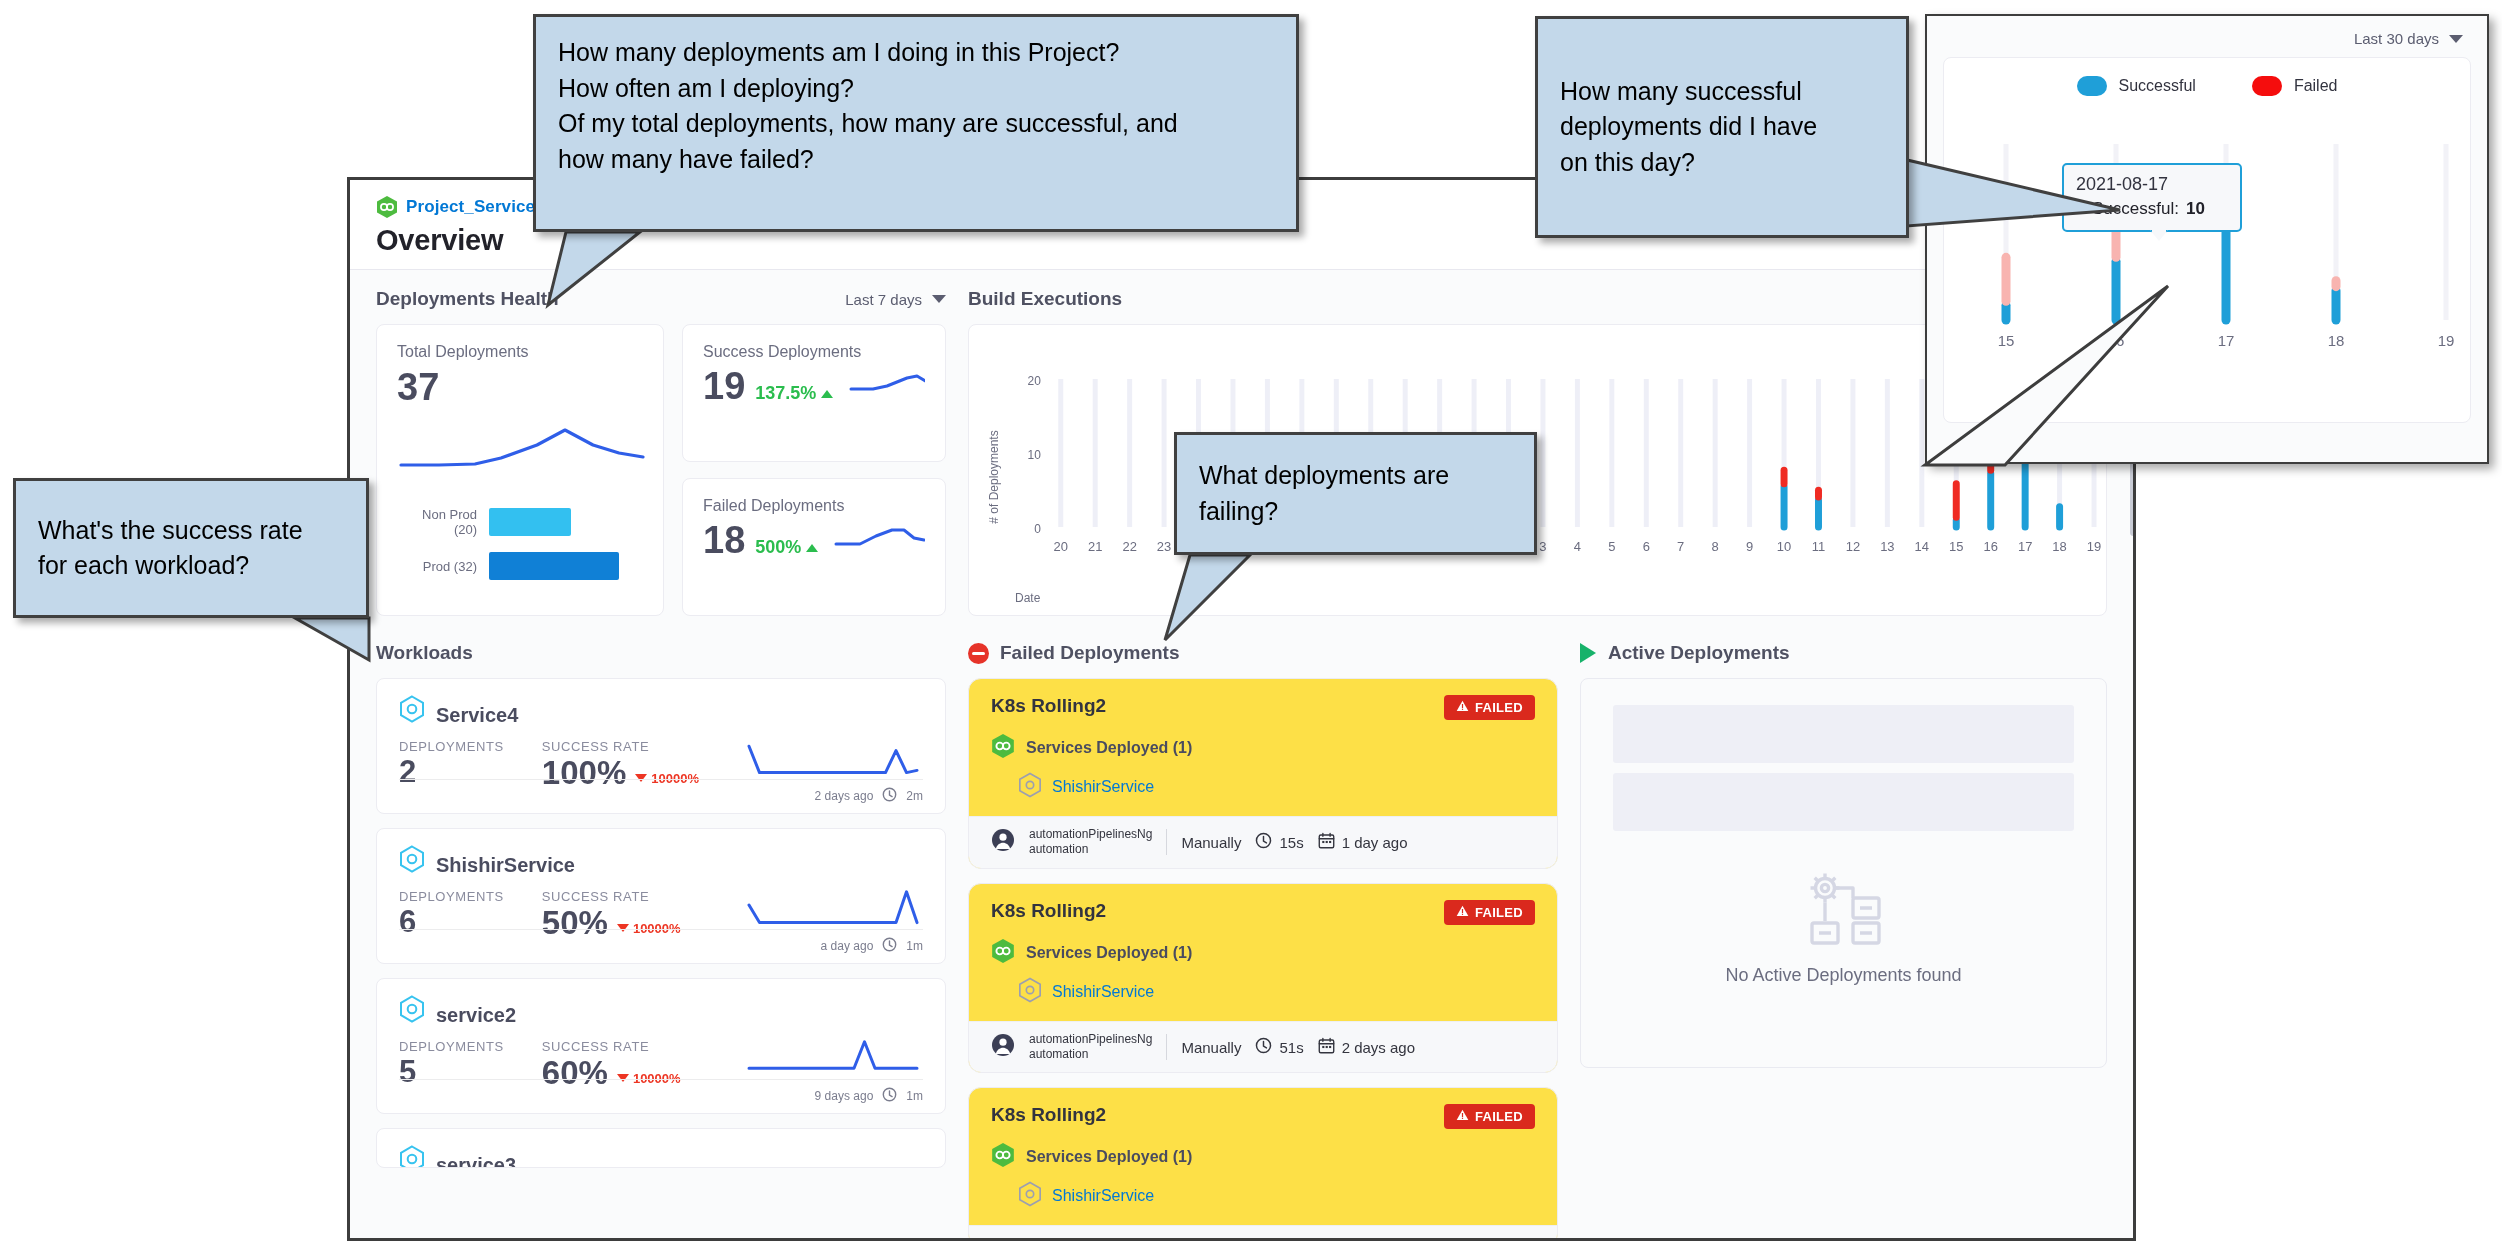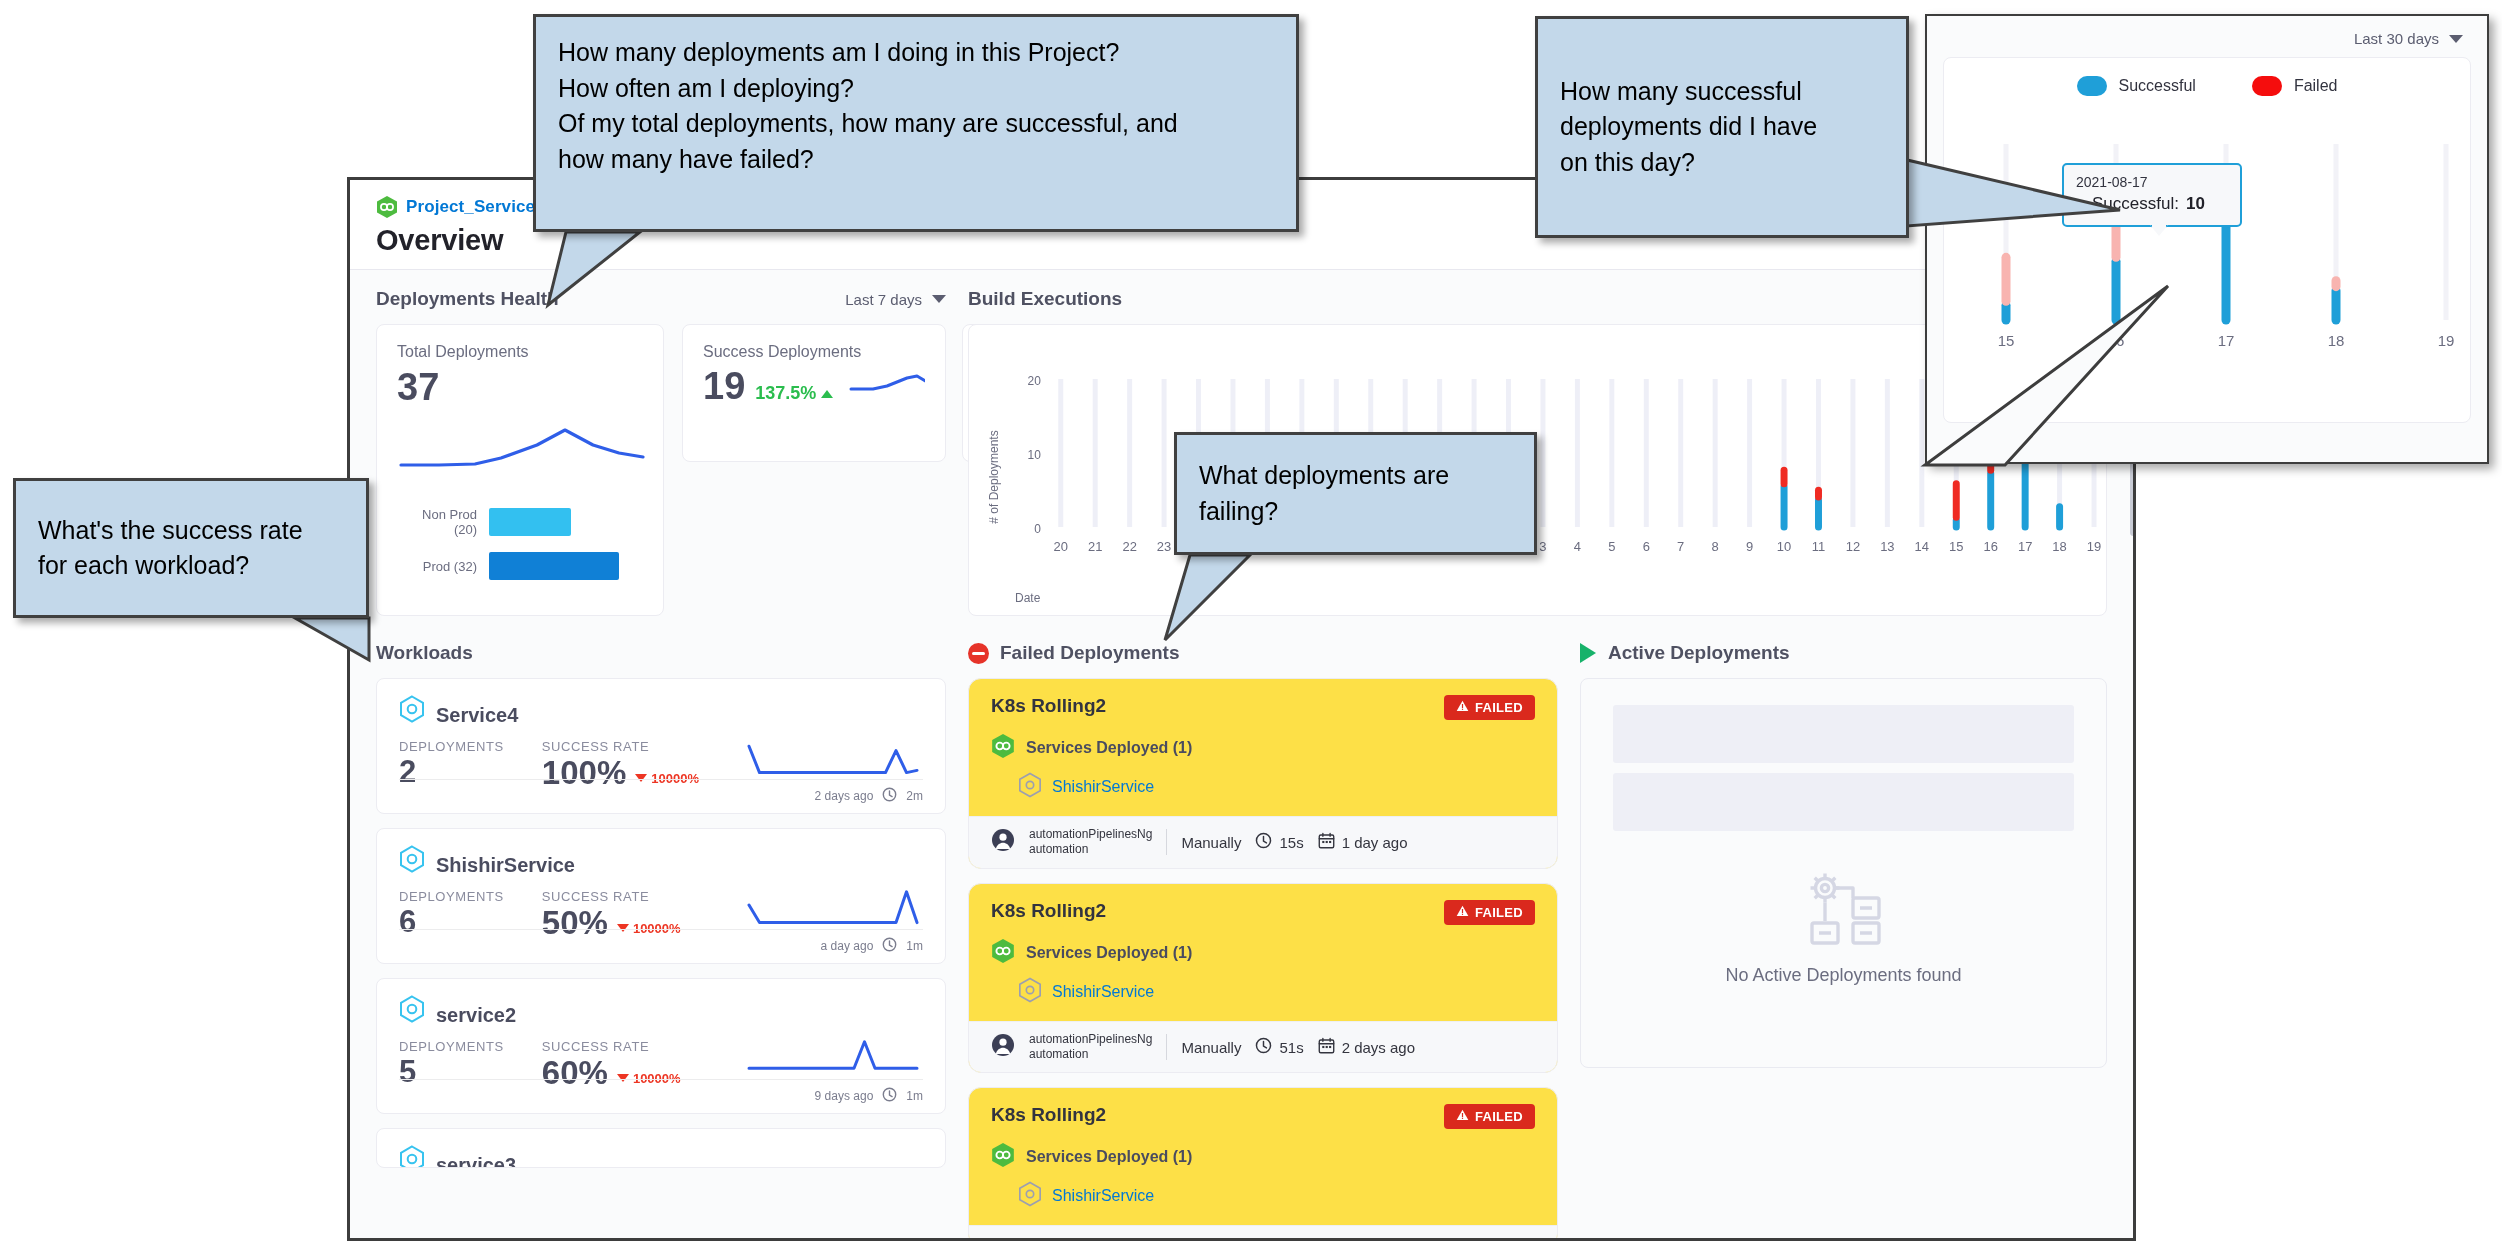--- a/index.html
+++ b/index.html
@@ -147,21 +147,21 @@
   .pp-head { display:flex; justify-content:flex-end; padding:14px 24px 6px 24px;}
   .pp-card { margin: 4px 16px 14px 16px; background:#fff; border:1px solid #ececf2; border-radius:8px; height:366px; position:relative;}
   .pp-legend { display:flex; justify-content:center; gap:56px; padding-top:18px;}
   .leg-item { display:flex; align-items:center; gap:12px; font-size:16px; color:#32333f;}
   .leg-pill { width:30px;height:20px;border-radius:10px;}
   .pp-tooltip {
     position:absolute; left:118px; top:105px; width:180px;
     background:#f7f8fa; border:2px solid #1f9fd8; border-radius:5px;
     padding:9px 12px 11px 12px; z-index:5;
   }
-  .tt-date { font-size:14px; color:#32333f; }
+  .tt-date { font-size:18px; color:#32333f; }
   .tt-row { display:flex; align-items:center; gap:7px; margin-top:4px; font-size:17px; color:#22222a;}
   .tt-dot { width:9px;height:9px;border-radius:50%;background:#1f9fd8;}
   .tt-val { font-weight:700; }
   .tt-arrow {
     position:absolute; left:86px; bottom:-11px; width:18px;height:11px;
     background:#f7f8fa; clip-path: polygon(0 0,100% 0,50% 100%);
     border-left:2px solid #1f9fd8; border-right:2px solid #1f9fd8;
   }
 
   
@@ -224,21 +224,21 @@
                 <span class="barlabel">Non Prod (20)</span>
                 <span class="bar" style="width:82px;background:#33c0f0;"></span>
               </div>
               <div class="barrow">
                 <span class="barlabel">Prod (32)</span>
                 <span class="bar" style="width:130px;background:#1080d6;"></span>
               </div>
             </div>
           </div>
 
-          <div style="display:flex;flex-direction:row;gap:16px;">
+          <div style="display:flex;flex-direction:column;gap:16px;">
             <div class="card card-sm">
               <div class="card-label">Success Deployments</div>
               <div class="metric-row">
                 <span class="metric-num">19</span>
                 <span class="metric-delta">
                   <span>137.5%</span>
                   <span class="tri-up"></span>
                 </span>
                 <svg class="spark" width="88" height="30">
                   <polyline points="2,20 24,20 38,17 58,9 68,7 78,13 86,16" fill="none" stroke="#2f5ee8" stroke-width="3" stroke-linejoin="round" stroke-linecap="round"></polyline>

